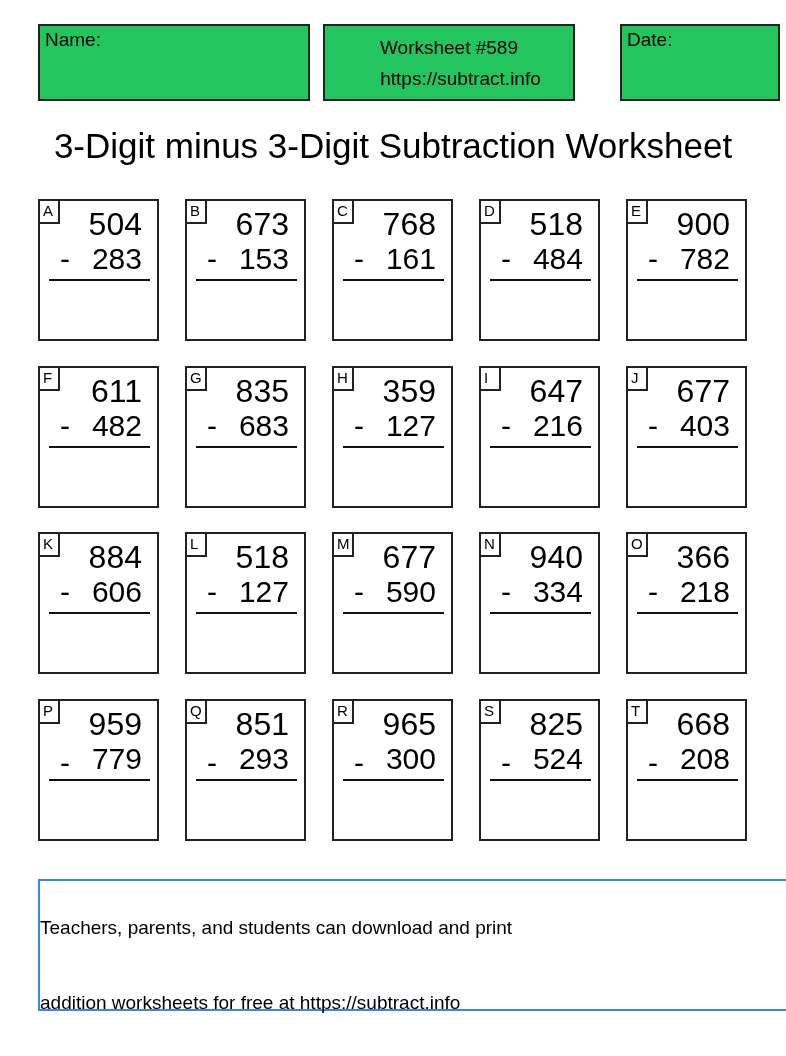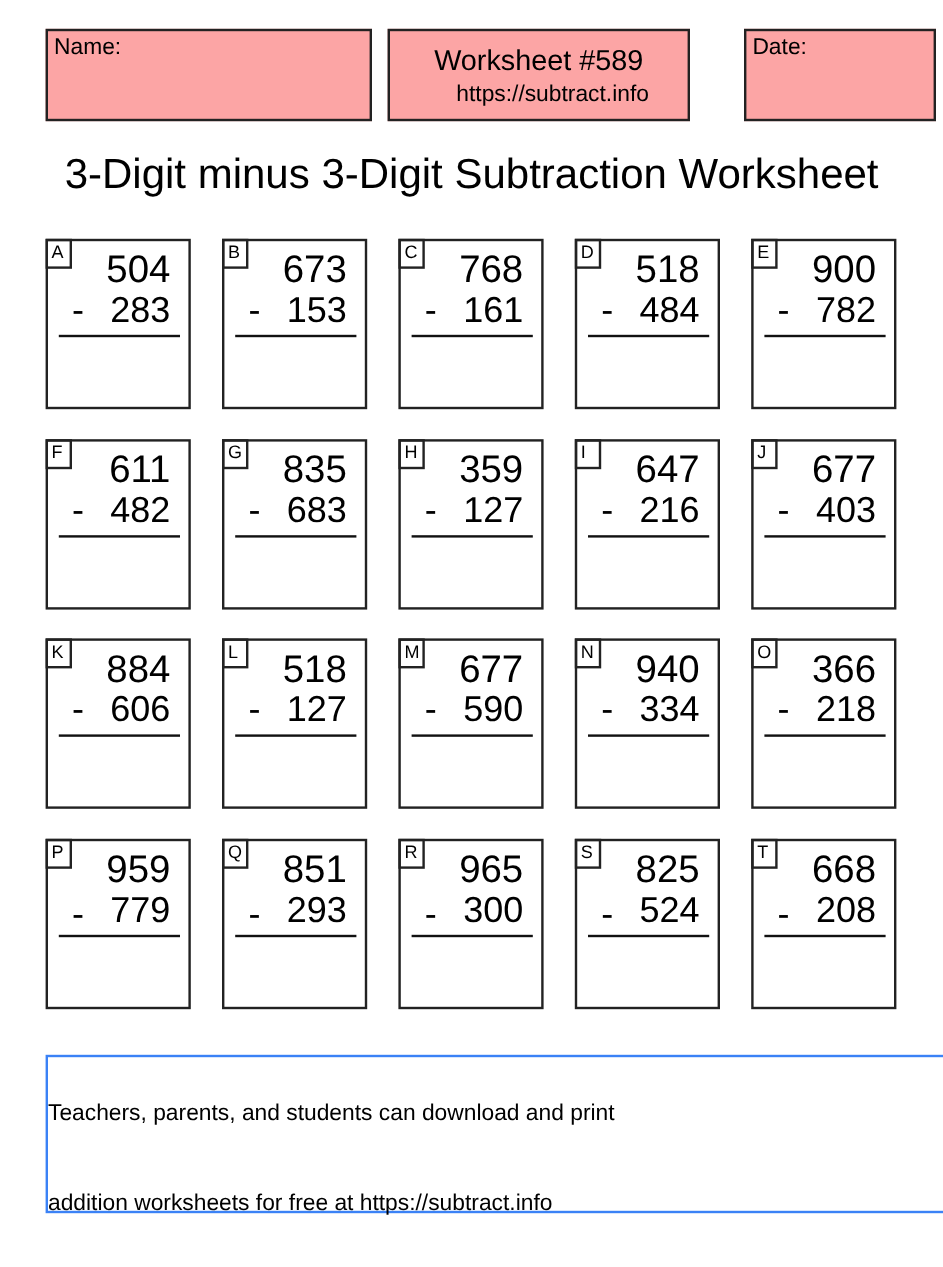--- a/index.html
+++ b/index.html
@@ -1,23 +1,23 @@
 <!DOCTYPE html>
 <html><head>
 <meta charset="utf-8">
 <style>
   html, body { margin: 0; padding: 0; background: #ffffff; }
   body { width: 786px; height: 1056px; position: relative; overflow: hidden;
          font-family: "Liberation Sans", sans-serif; color: #000; }
-  .hbox { position: absolute; border: 2px solid #222; box-sizing: border-box; background: #fca5a5; }
+  .hbox { position: absolute; border: 2px solid #222; box-sizing: border-box; background: #22c55e; }
   #name-box { left: 38px; top: 24px; width: 272px; height: 77px; }
   #ws-box { left: 323px; top: 24px; width: 252px; height: 77px; text-align: center; }
   #date-box { left: 620px; top: 24px; width: 160px; height: 77px; }
   .hlabel { position: absolute; left: 5px; top: 3px; font-size: 19px; }
-  #ws-box .l1 { position: absolute; left: 0; right: 0; top: 11px; font-size: 24px; }
+  #ws-box .l1 { position: absolute; left: 0; right: 0; top: 11px; font-size: 19px; }
   #ws-box .l2 { position: absolute; left: 0; right: 0; top: 42px; font-size: 19px; margin-left: 23px; }
   #title { position: absolute; left: 0; width: 786px; top: 126px; text-align: center; font-size: 35px; }
   .prob { position: absolute; width: 121px; height: 142px; border: 2px solid #222; box-sizing: border-box; }
   .plabel { position: absolute; left: -2px; top: -2px; width: 22px; height: 25px; border: 2px solid #222;
             box-sizing: border-box; font-size: 15px; line-height: 20px; padding-left: 3px; }
   .top { position: absolute; right: 15px; top: 5px; font-size: 32px; line-height: 36px; }
   .bot { position: absolute; right: 15px; top: 40px; font-size: 30px; line-height: 36px; }
   .minus { position: absolute; left: 20px; top: 40px; font-size: 30px; line-height: 36px; }
   .minus.low { top: 44px; }
   .uline { position: absolute; left: 9px; right: 7px; top: 78px; height: 2px; background: #111; }

